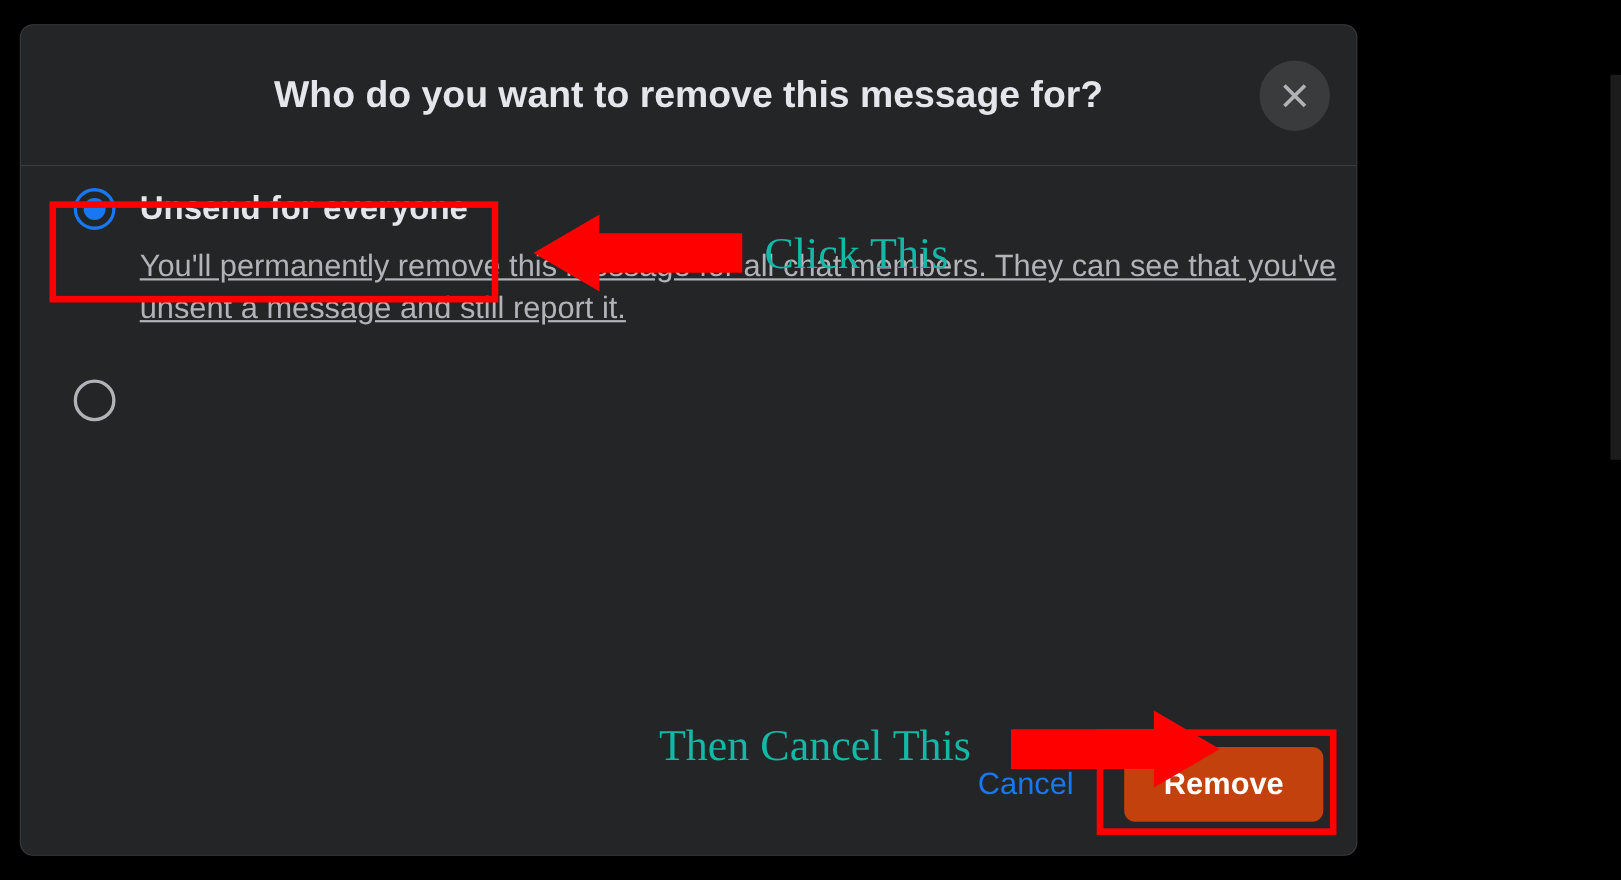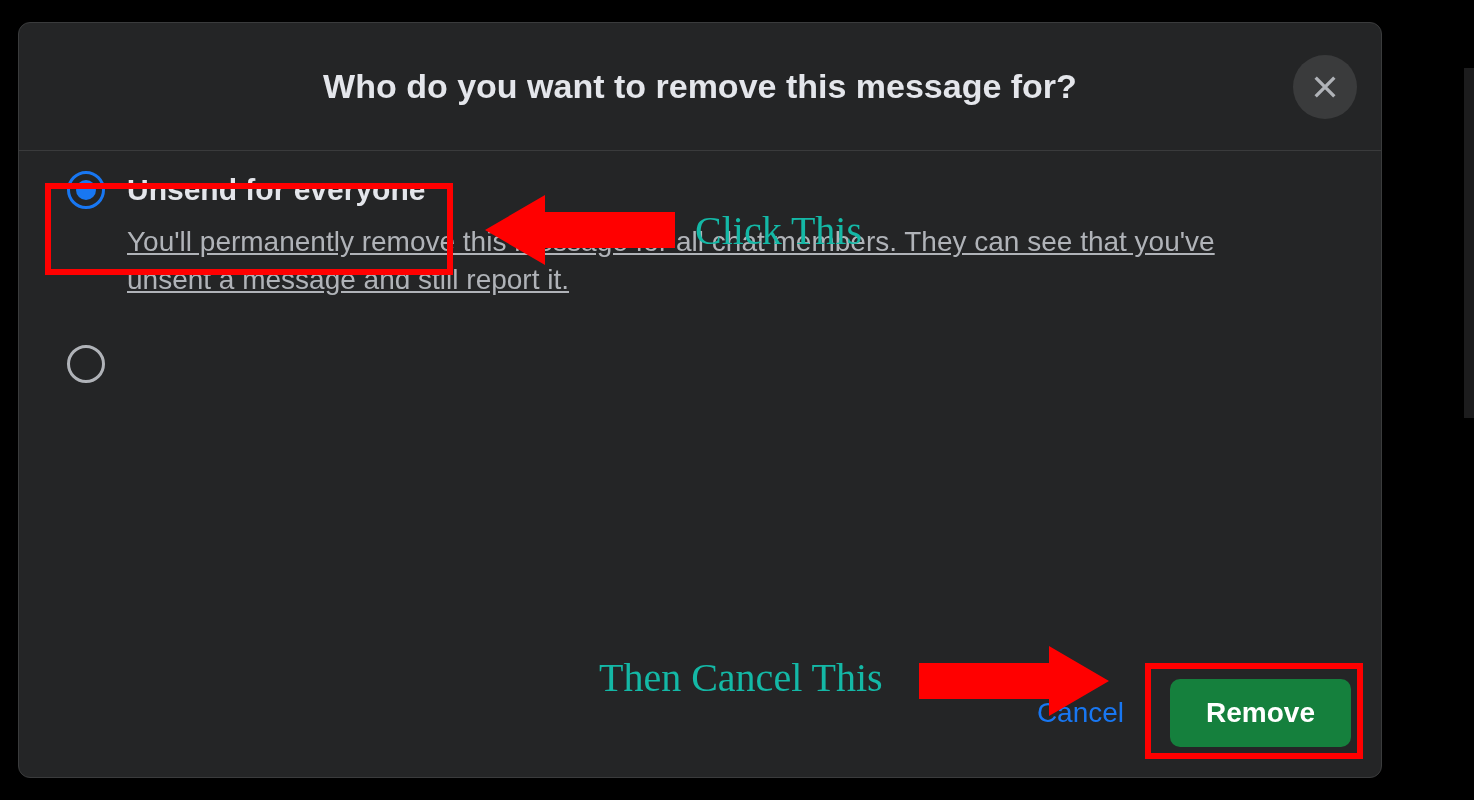--- a/index.html
+++ b/index.html
@@ -14,21 +14,21 @@
       background: #000;
       font-family: -apple-system, BlinkMacSystemFont, "Segoe UI", Helvetica, Arial, sans-serif;
       position: relative;
       overflow: hidden;
     }
     
     .modal {
       position: absolute;
       left: 18px;
       top: 22px;
-      width: 1364px;
+      width: 1216px;
       height: 756px;
       background: #242526;
       border: 1px solid #3a3b3c;
       border-radius: 12px;
     }
     
     .modal-header {
       position: relative;
       height: 128px;
       border-bottom: 1px solid #3a3b3c;
@@ -147,21 +147,21 @@
       background: none;
       border: none;
       padding: 18px 26px;
       cursor: pointer;
     }
     
     .remove-button {
       color: #fff;
       font-size: 28px;
       font-weight: 700;
-      background: #15803d;
+      background: #c2410c;
       border: none;
       padding: 18px 36px;
       border-radius: 10px;
       cursor: pointer;
     }
     
     
     .highlight-box-1 {
       position: absolute;
       left: 26px;

